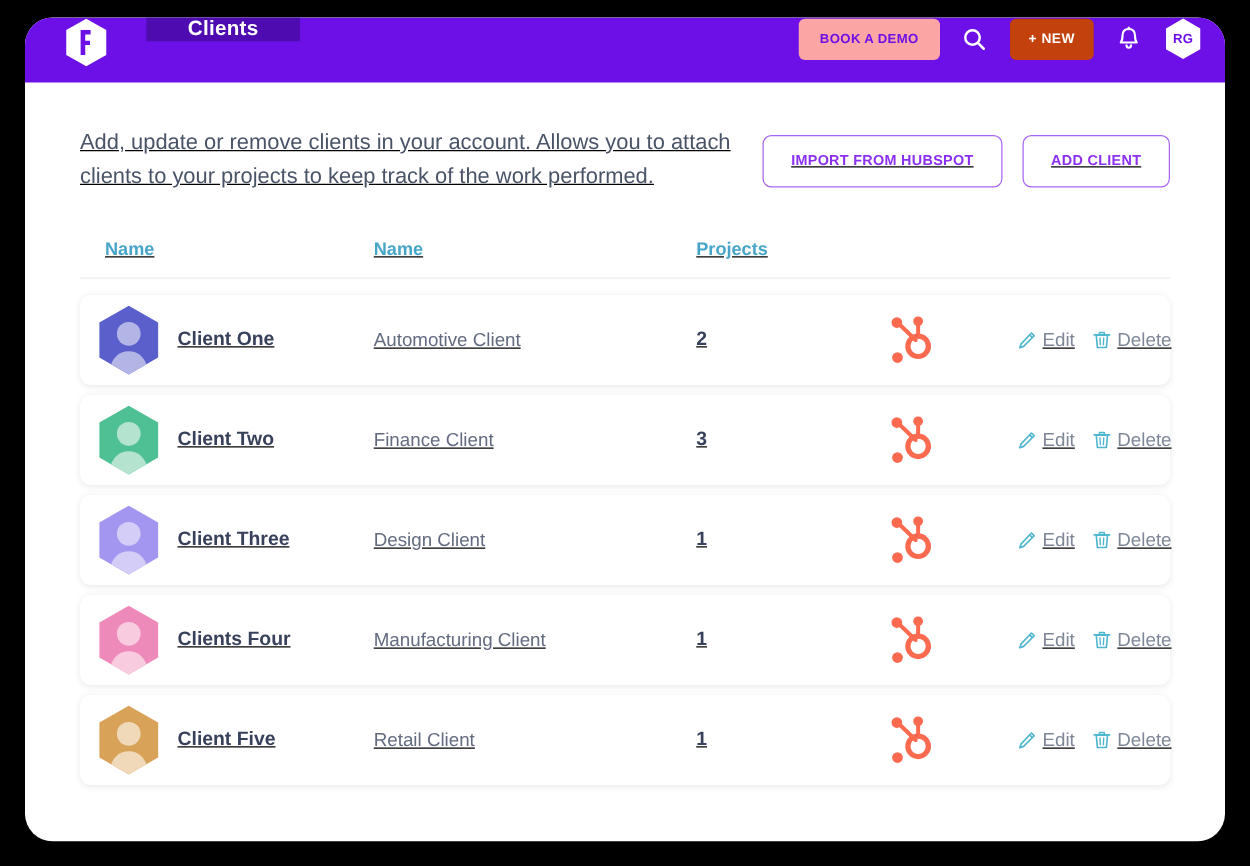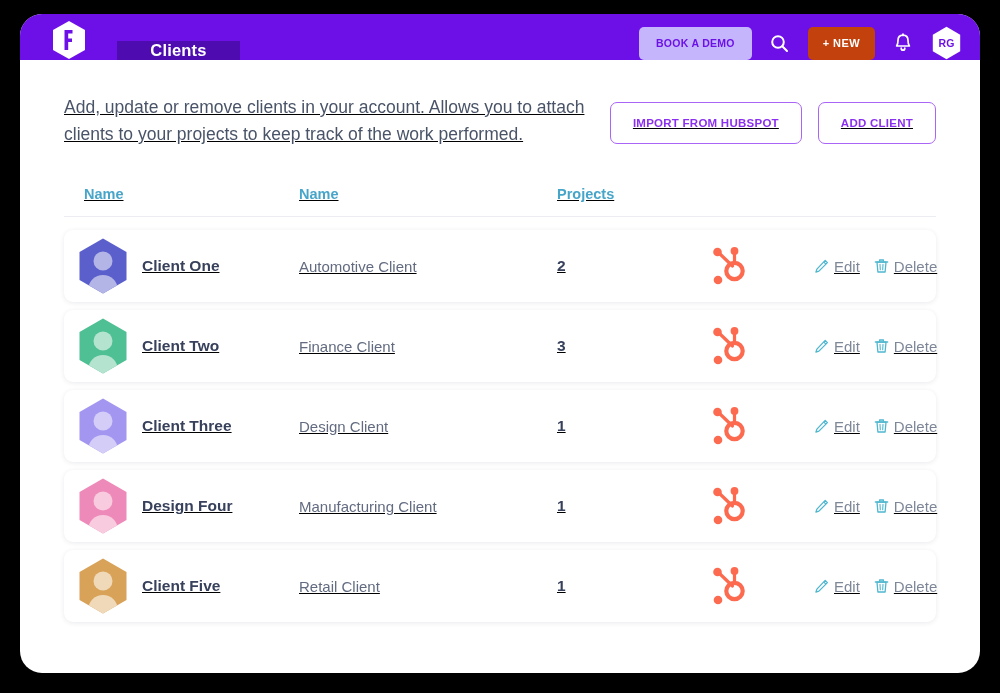--- a/index.html
+++ b/index.html
@@ -18,24 +18,24 @@
     width: 960px;
     height: 659px;
     background: #ffffff;
     border-radius: 22px;
     overflow: hidden;
     box-shadow: 0 10px 40px rgba(0,0,0,0.35);
   }
 
   
   .header {
-    height: 46px;
+    height: 52px;
     background: #6d10e8;
     display: flex;
-    align-items: flex-end;
+    align-items: flex-start;
     position: relative;
   }
   .logo-zone {
     width: 97px;
     display: flex;
     align-items: center;
     justify-content: center;
     flex: 0 0 auto;
   }
   .logo-hex {
@@ -58,21 +58,21 @@
   }
   .header-spacer { flex: 1 1 auto; }
   .header-right {
     display: flex;
     align-items: center;
     gap: 16px;
     padding-right: 18px;
     flex: 0 0 auto;
   }
   .demo-btn {
-    background: #c4b5fd;
+    background: #fca5a5;
     color: #6d10e8;
     border: none;
     border-radius: 5px;
     height: 33px;
     padding: 0 17px;
     font-family: "Liberation Sans", sans-serif;
     font-size: 10.5px;
     font-weight: bold;
     letter-spacing: 0.3px;
     cursor: pointer;
@@ -458,21 +458,21 @@
                 <clipPath id="cpee8ab9f8cbde">
         <path d="M26 1.5 L49.5 15 L49.5 43 L26 56.5 L2.5 43 L2.5 15 Z"></path>
       </clipPath>
               </defs>
       <path d="M26 1.5 L49.5 15 L49.5 43 L26 56.5 L2.5 43 L2.5 15 Z" fill="#ee8ab9"></path>
       <g clip-path="url(#cpee8ab9f8cbde)">
         <circle cx="26" cy="24" r="9.5" fill="#f8cbde"></circle>
         <ellipse cx="26" cy="52" rx="14.5" ry="14" fill="#f8cbde"></ellipse>
       </g>
     </svg>
-      <span class="client-name">Design Four</span>
+      <span class="client-name">Clients Four</span>
     </div>
     <div class="cell notes-cell">
       <span class="notes-text">Manufacturing Client</span>
     </div>
     <div class="cell proj-cell">
       <span class="proj-num">1</span>
     </div>
     <div class="cell hub-cell">
             <svg class="hub-logo" viewBox="0 0 40 44">
     <g fill="none" stroke="#fc6a50" stroke-width="3.2" stroke-linecap="round">

